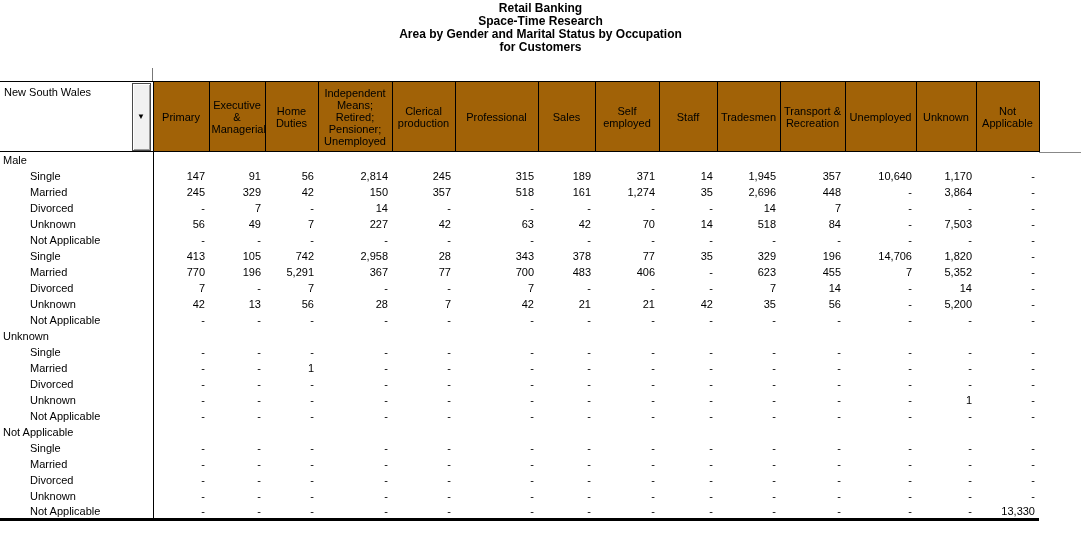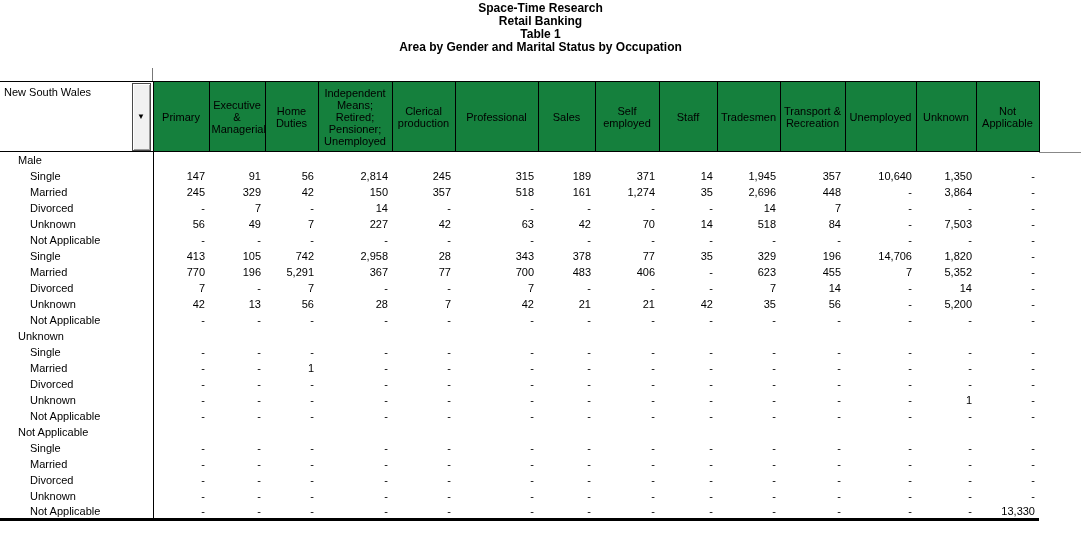--- a/index.html
+++ b/index.html
@@ -16,21 +16,21 @@
     position:absolute; top:81px; left:0;
     border-collapse:collapse; table-layout:fixed; width:1039px;
     border-bottom:3px solid #000;
   }
   thead th {
     border-top:1px solid #000; border-bottom:1px solid #000;
     font-size:11px; font-weight:normal; line-height:12px;
     text-align:center; vertical-align:middle;
     height:70px; padding:1px 2px; overflow:hidden;
   }
-  thead th.colh { border-left:1px solid #000; background:#15803d; }
+  thead th.colh { border-left:1px solid #000; background:#a16207; }
   thead th.colh:last-child { border-right:1px solid #000; }
   th.stub {
     position:relative; text-align:left; vertical-align:top;
     border-right:1px solid #000; padding:0;
   }
   .stub-label {
     position:absolute; top:4px; left:4px;
     font-size:11px; white-space:nowrap;
   }
   .dd {
@@ -43,40 +43,40 @@
   .tri { font-size:8px; line-height:8px; color:#000; }
   tbody td {
     font-size:11px; height:16px; padding:0 4px 0 0;
     text-align:right; vertical-align:middle;
     white-space:nowrap; overflow:hidden;
   }
   tbody td.rowlabel {
     text-align:left; padding:0 0 0 30px;
     border-right:1px solid #000;
   }
-  tbody tr.group td.rowlabel { padding-left:18px; }
+  tbody tr.group td.rowlabel { padding-left:3px; }
   .tick {
     position:absolute; left:152px; top:68px; width:1px; height:13px;
     background:#777;
   }
   .hdr-ext {
     position:absolute; left:1039px; top:152px; width:42px; height:1px;
     background:#888;
   }
 </style>
 </head>
 <body>
 
 <div class="page">
 
   <div class="titles">
+    <div>Retail Banking</div>
     <div>Space-Time Research</div>
-    <div>Retail Banking</div>
-    <div>Table 1</div>
     <div>Area by Gender and Marital Status by Occupation</div>
+    <div>for Customers</div>
   </div>
 
   <table class="grid">
     <colgroup id="cols">
         <col style="width: 153px;">
         <col style="width: 56px;">
         <col style="width: 56px;">
         <col style="width: 53px;">
         <col style="width: 74px;">
         <col style="width: 63px;">
@@ -139,21 +139,21 @@
           <td>56</td>
           <td>2,814</td>
           <td>245</td>
           <td>315</td>
           <td>189</td>
           <td>371</td>
           <td>14</td>
           <td>1,945</td>
           <td>357</td>
           <td>10,640</td>
-          <td>1,350</td>
+          <td>1,170</td>
           <td>-</td>
         </tr>
         <tr>
           <td class="rowlabel sub">Married</td>
           <td>245</td>
           <td>329</td>
           <td>42</td>
           <td>150</td>
           <td>357</td>
           <td>518</td>

